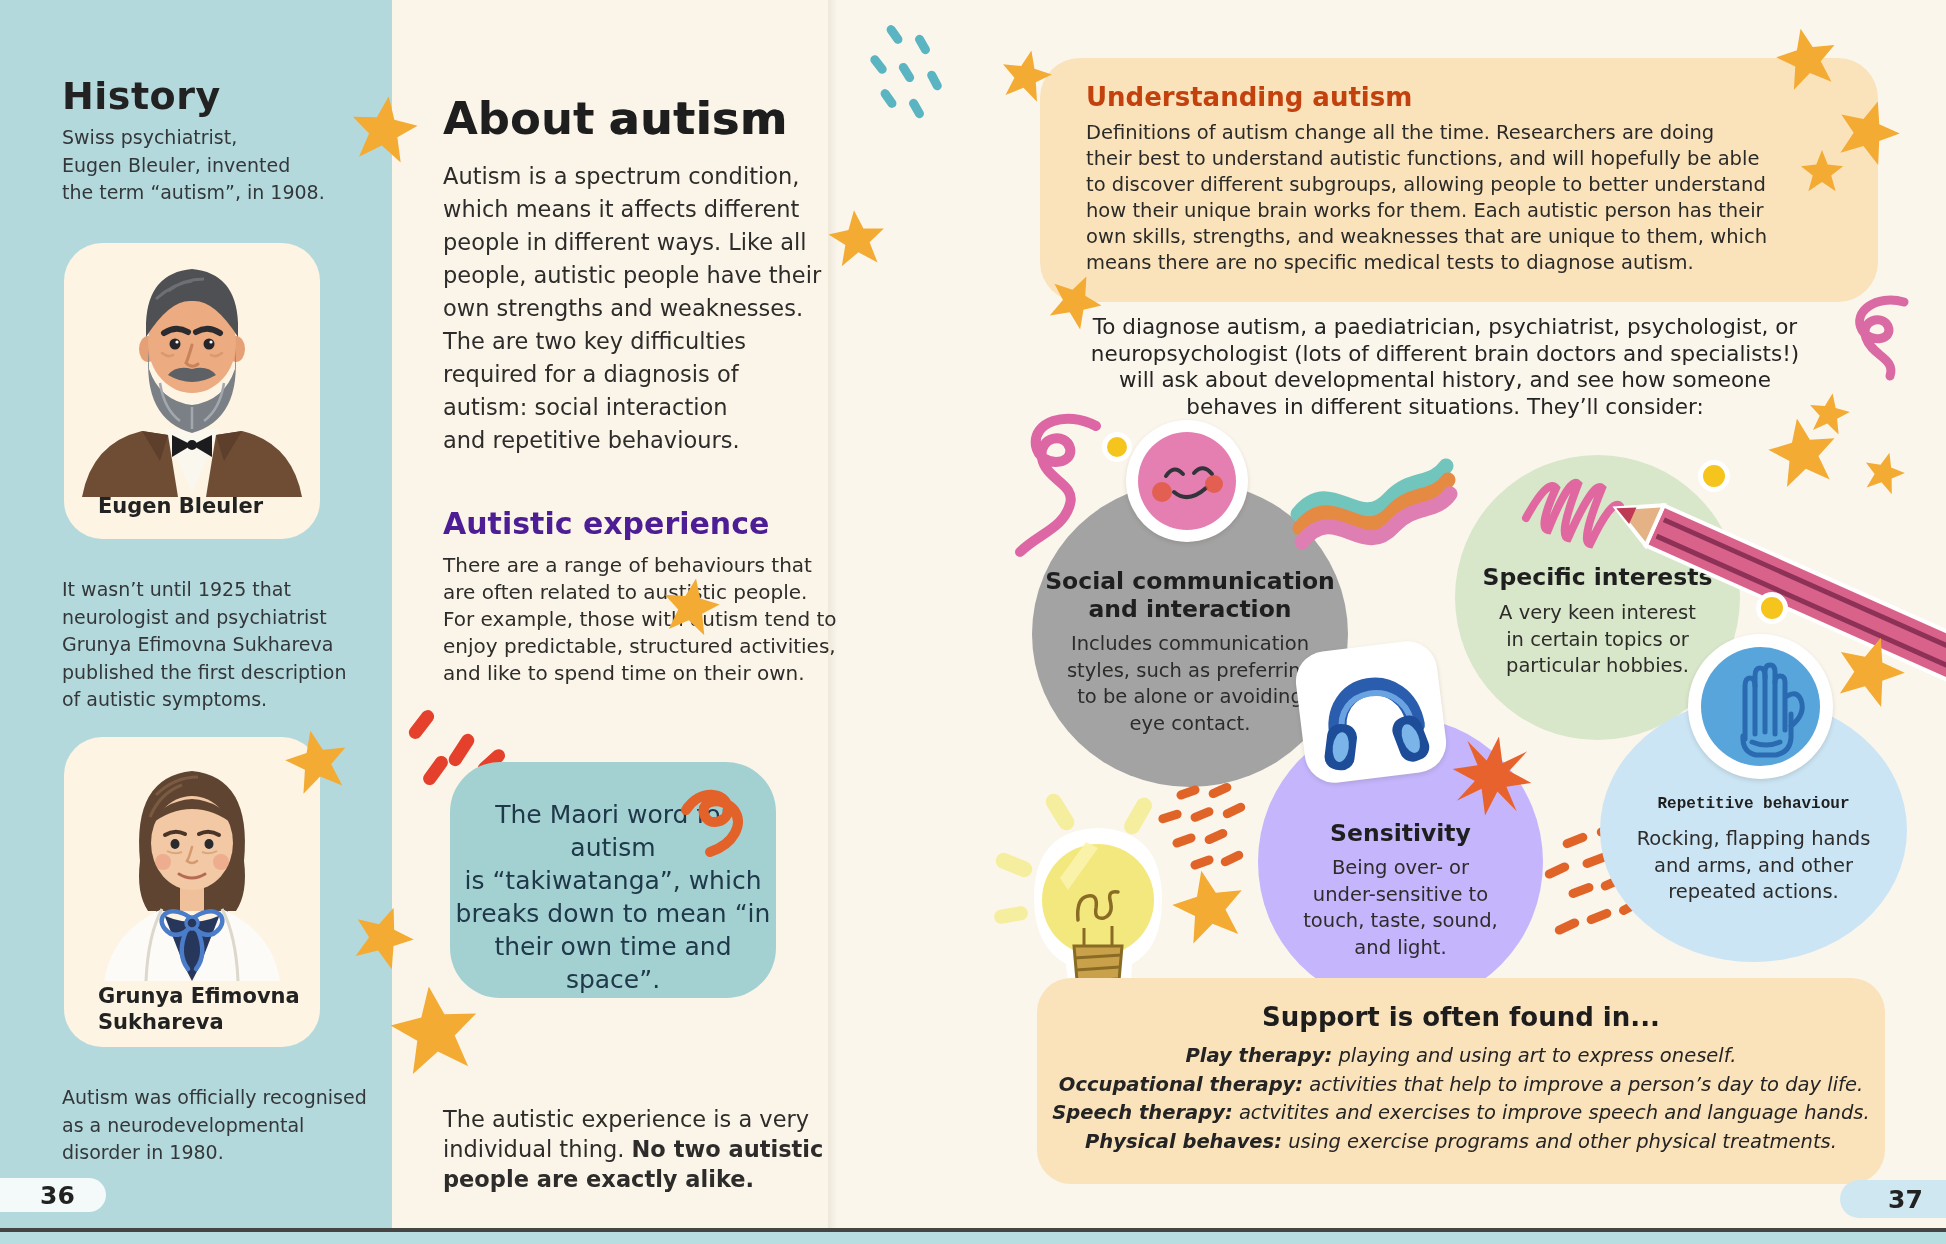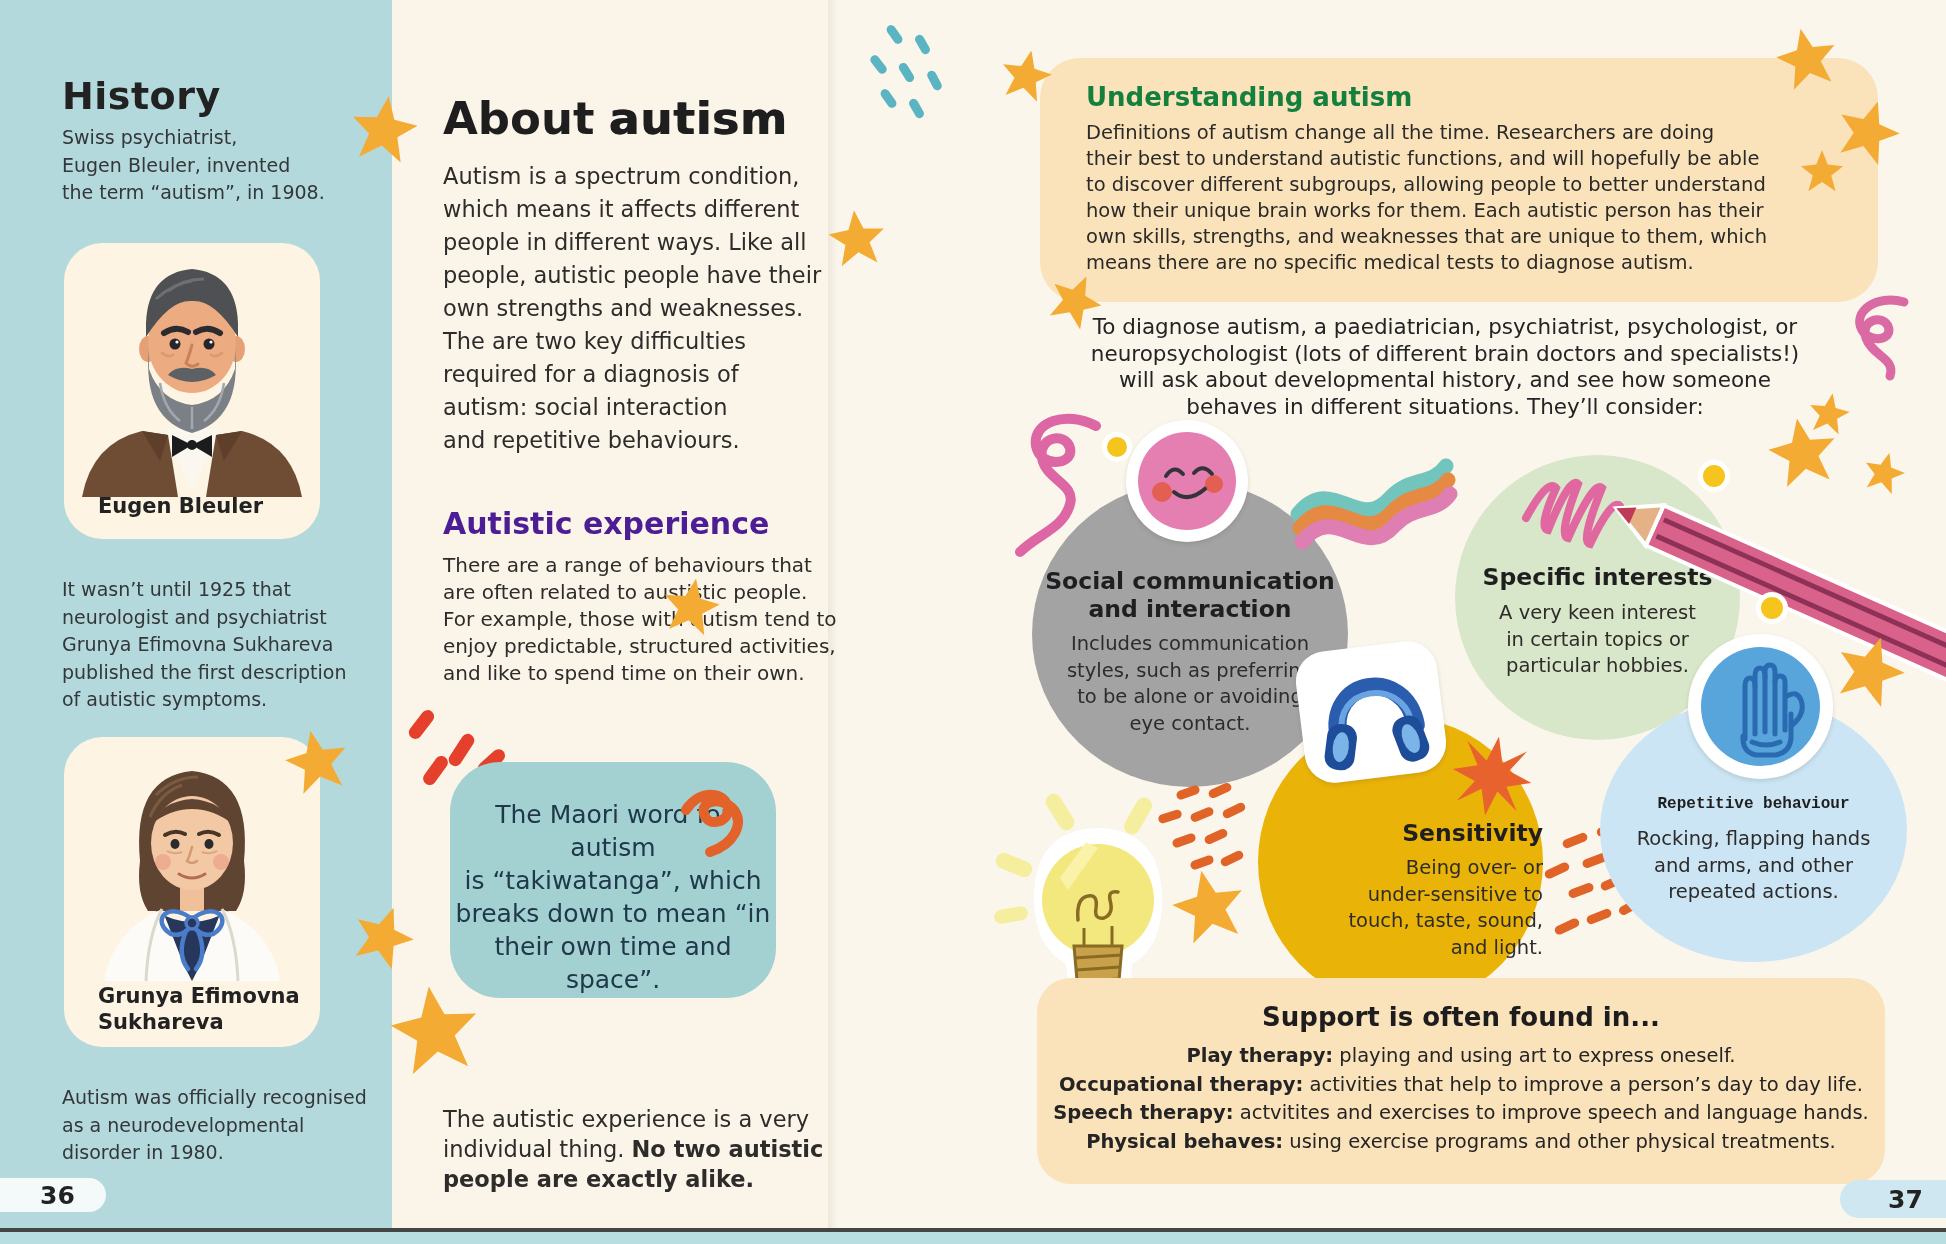--- a/index.html
+++ b/index.html
@@ -211,21 +211,21 @@
     <div class="dsh" style="left:18px;top:0;width:9px;height:21px;background:#5ab4c1;transform:rotate(-35deg);"></div>
     <div class="dsh" style="left:46px;top:10px;width:9px;height:21px;background:#5ab4c1;transform:rotate(-30deg);"></div>
     <div class="dsh" style="left:2px;top:30px;width:9px;height:21px;background:#5ab4c1;transform:rotate(-38deg);"></div>
     <div class="dsh" style="left:30px;top:38px;width:9px;height:21px;background:#5ab4c1;transform:rotate(-32deg);"></div>
     <div class="dsh" style="left:58px;top:46px;width:9px;height:21px;background:#5ab4c1;transform:rotate(-28deg);"></div>
     <div class="dsh" style="left:12px;top:64px;width:9px;height:21px;background:#5ab4c1;transform:rotate(-35deg);"></div>
     <div class="dsh" style="left:40px;top:74px;width:9px;height:21px;background:#5ab4c1;transform:rotate(-30deg);"></div>
   </div>
 
   <div class="abs obox" style="left:1040px;top:58px;width:838px;height:244px;">
-    <div class="abs b" style="left:46px;top:24px;font-size:26px;color:#15803d;">Understanding autism</div>
+    <div class="abs b" style="left:46px;top:24px;font-size:26px;color:#c2410c;">Understanding autism</div>
     <div class="abs pre" style="left:46px;top:62px;font-size:19.5px;line-height:26px;color:#2a2a28;">Definitions of autism change all the time. Researchers are doing
 their best to understand autistic functions, and will hopefully be able
 to discover different subgroups, allowing people to better understand
 how their unique brain works for them. Each autistic person has their
 own skills, strengths, and weaknesses that are unique to them, which
 means there are no specific medical tests to diagnose autism.</div>
   </div>
 
   <div class="abs hand-txt pre" style="left:1020px;top:314px;width:850px;text-align:center;">To diagnose autism, a paediatrician, psychiatrist, psychologist, or
 neuropsychologist (lots of different brain doctors and specialists!)
@@ -286,21 +286,21 @@
       <g transform="rotate(24 14 40)">
         <rect x="52" y="18" width="340" height="44" fill="#d9628b" stroke="#fff" stroke-width="4"></rect>
         <line x1="58" y1="31" x2="392" y2="31" stroke="#8e3157" stroke-width="5"></line>
         <line x1="58" y1="49" x2="392" y2="49" stroke="#8e3157" stroke-width="5"></line>
         <polygon points="52,18 10,40 52,62" fill="#e5b285" stroke="#fff" stroke-width="4"></polygon>
         <polygon points="28,31 10,40 28,49" fill="#bf3b55"></polygon>
       </g>
     </svg>
   </div>
 
-  <div class="abs circle" style="left:1258px;top:717px;width:285px;height:290px;background:#eab308;text-align:right;">
+  <div class="abs circle" style="left:1258px;top:717px;width:285px;height:290px;background:#c4b5fd;">
     <div class="abs c-title" style="left:0;top:102px;width:285px;">Sensitivity</div>
     <div class="abs c-body pre" style="left:0;top:138px;width:285px;">Being over- or
 under-sensitive to
 touch, taste, sound,
 and light.</div>
   </div>
 
   <div class="abs" style="left:1300px;top:646px;width:142px;height:132px;background:#fff;border-radius:30px;
               transform:rotate(-7deg);box-shadow:0 2px 4px rgba(90,80,60,.18);">
     <svg width="142" height="132" viewBox="0 0 142 132">
@@ -379,21 +379,21 @@
     <div class="dsh" style="left:34px;top:24px;width:24px;height:9px;background:#e06327;transform:rotate(-22deg);"></div>
     <div class="dsh" style="left:66px;top:20px;width:24px;height:9px;background:#e06327;transform:rotate(-26deg);"></div>
     <div class="dsh" style="left:16px;top:50px;width:24px;height:9px;background:#e06327;transform:rotate(-20deg);"></div>
     <div class="dsh" style="left:48px;top:46px;width:24px;height:9px;background:#e06327;transform:rotate(-24deg);"></div>
     <div class="dsh" style="left:34px;top:72px;width:24px;height:9px;background:#e06327;transform:rotate(-20deg);"></div>
     <div class="dsh" style="left:64px;top:68px;width:24px;height:9px;background:#e06327;transform:rotate(-26deg);"></div>
   </div>
 
   <div class="abs obox" style="left:1037px;top:978px;width:848px;height:206px;border-radius:34px;">
     <div class="abs b" style="left:0;top:24px;width:848px;text-align:center;font-size:26px;color:#1d1d1d;">Support is often found in...</div>
-    <div class="abs" style="left:0;top:64px;width:848px;text-align:center;font-size:19.5px;line-height:28.5px;color:#242424;">
+    <div class="abs" style="left:0;top:64px;width:848px;text-align:center;font-size:19.5px;line-height:28.5px;color:#242424;font-style:italic;">
       <div><span class="b">Play therapy:</span><span> playing and using art to express oneself.</span></div>
       <div><span class="b">Occupational therapy:</span><span> activities that help to improve a person’s day to day life.</span></div>
       <div><span class="b">Speech therapy:</span><span> actvitites and exercises to improve speech and language hands.</span></div>
       <div><span class="b">Physical behaves:</span><span> using exercise programs and other physical treatments.</span></div>
     </div>
   </div>
 
   <div class="star" style="left:1000px;top:50px;width:52px;height:52px;transform:rotate(12deg);"></div>
   <div class="star" style="left:828px;top:210px;width:58px;height:58px;transform:rotate(-6deg);"></div>
   <div class="star" style="left:1048px;top:274px;width:54px;height:54px;transform:rotate(25deg);"></div>

